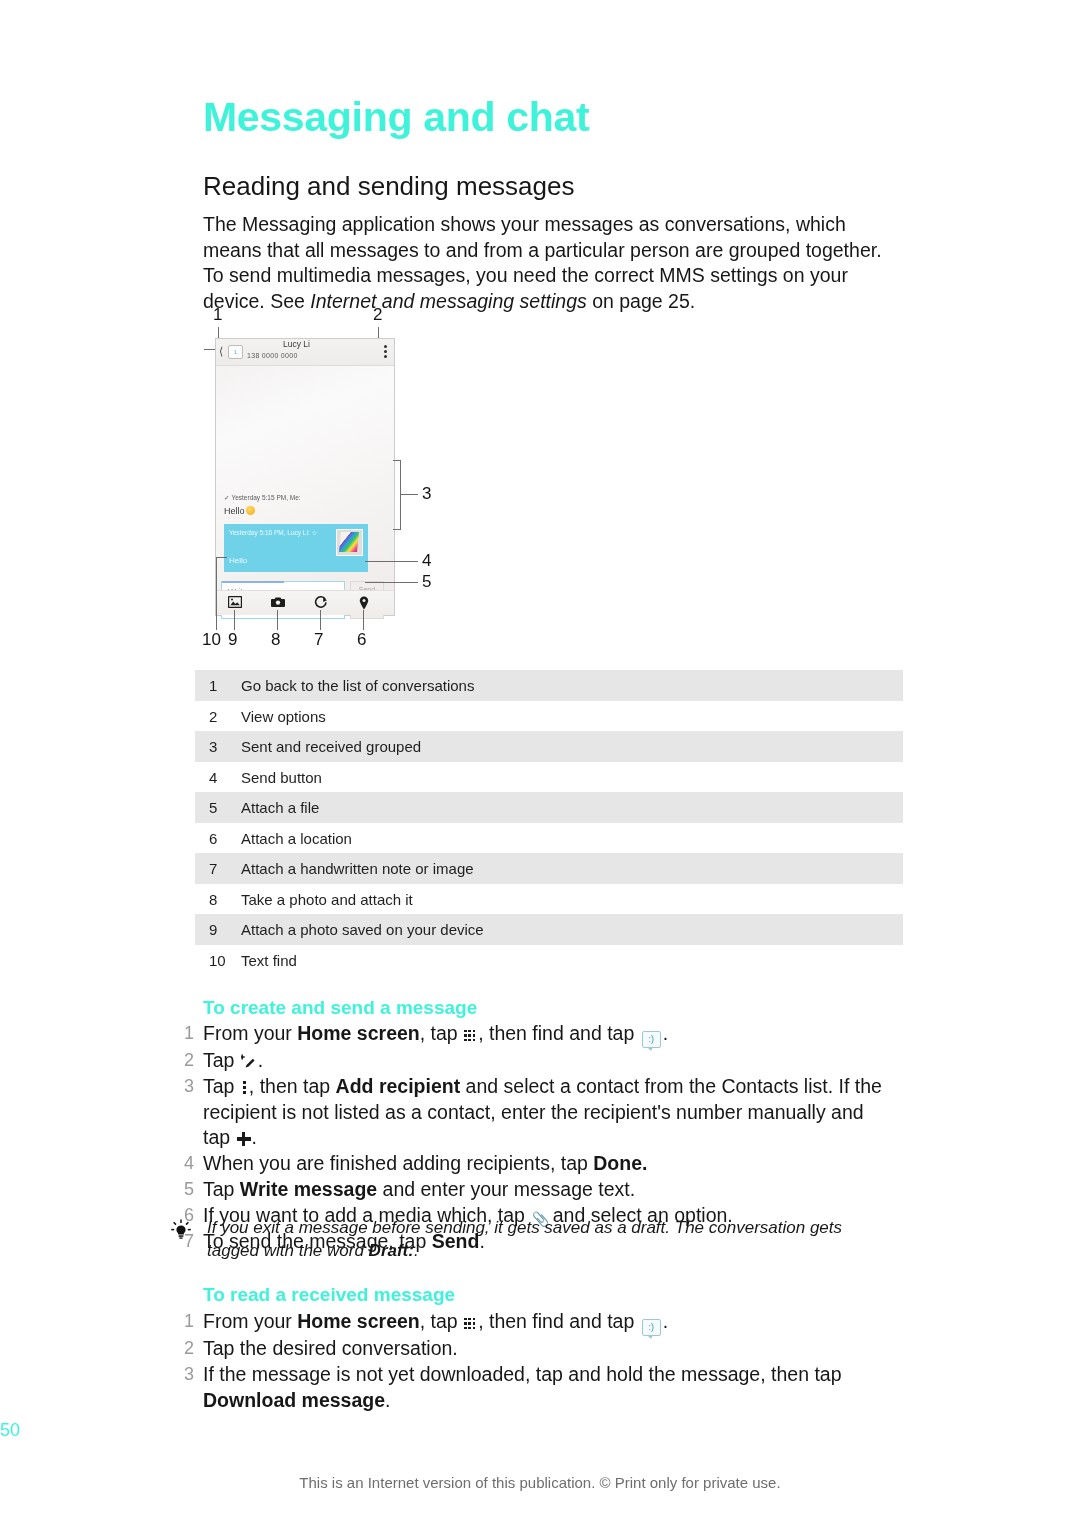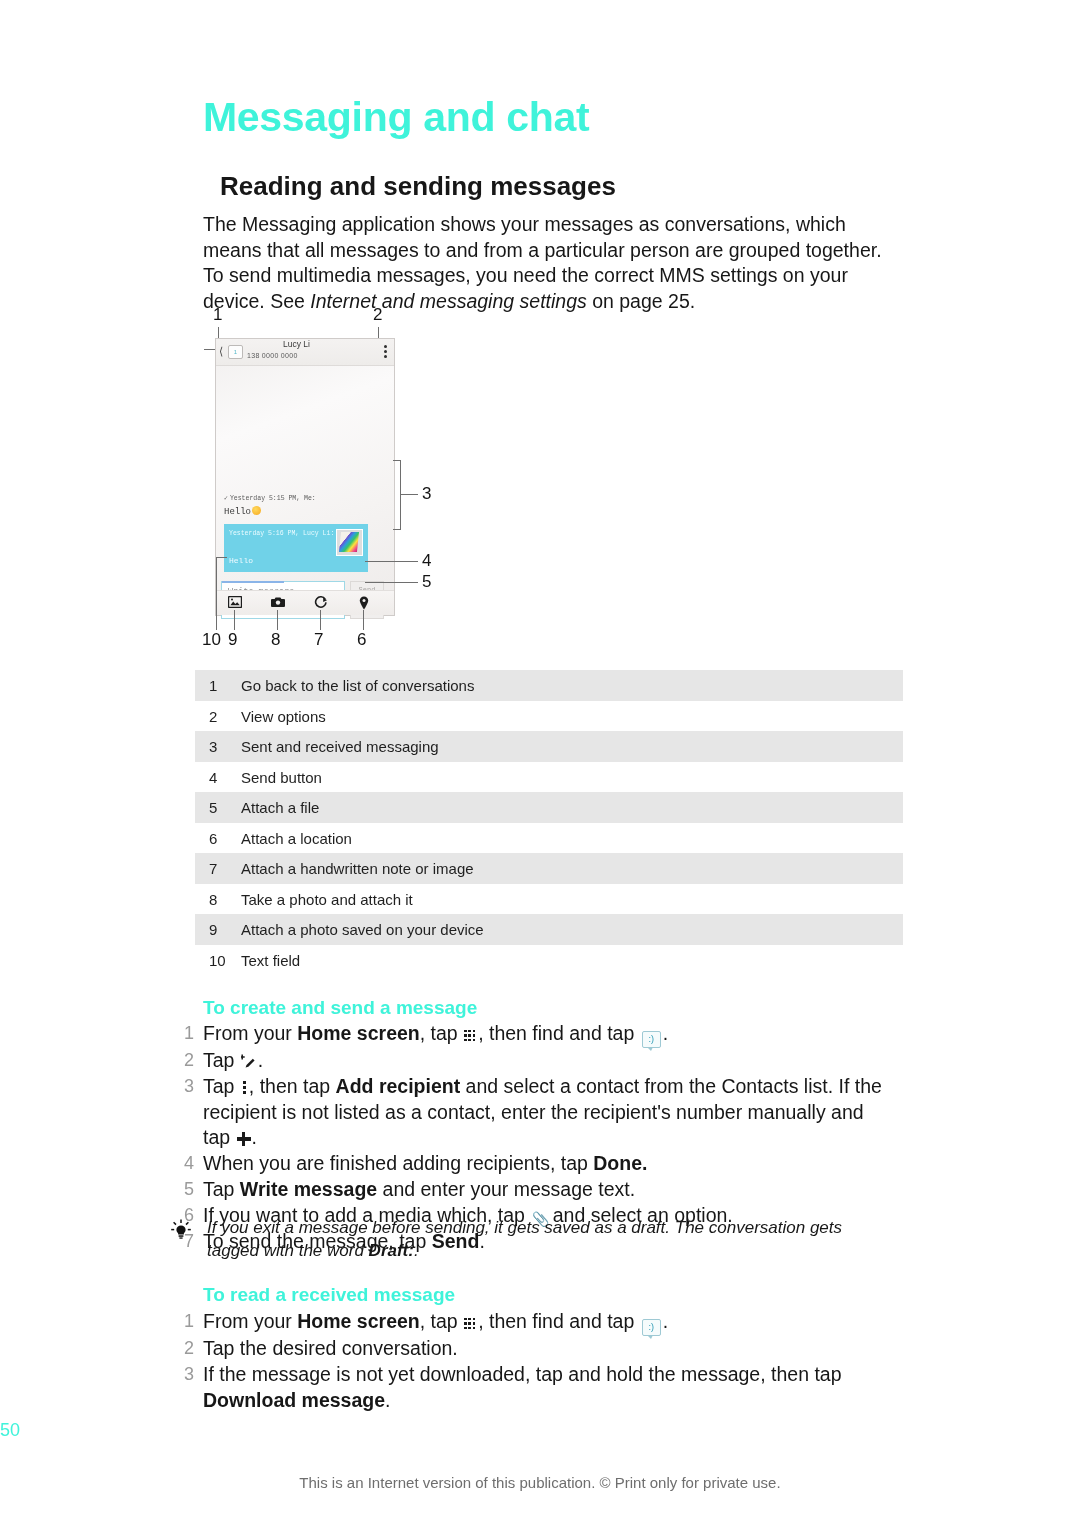--- a/index.html
+++ b/index.html
@@ -31,24 +31,23 @@
     font-weight: bold;
     color: #3ff3da;
     letter-spacing: -0.3px;
     line-height: 1;
   }
   .h2 {
     position: absolute;
     left: 203px;
     top: 172px;
     font-size: 26px;
-    font-weight: bold;
+    font-weight: normal;
     color: #171717;
     line-height: 1.1;
-    margin-left: 17px;
   }
   .intro {
     position: absolute;
     left: 203px;
     top: 212px;
     width: 690px;
     font-size: 19.5px;
     line-height: 25.5px;
     color: #171717;
   }
@@ -117,21 +116,21 @@
   }
   .ph-more i {
     display: block;
     width: 3px; height: 3px;
     background: #2f2f2f;
     margin-bottom: 2px;
     border-radius: 50%;
   }
   .ph-body {
     position: absolute;
-    top: 27px; left: 0; right: 0; bottom: 0; font-family: Liberation Mono, monospace;
+    top: 27px; left: 0; right: 0; bottom: 0;
   }
   .msg-out-meta {
     position: absolute;
     left: 8px; top: 128px;
     font-size: 6.5px;
     color: #5b5b5b;
     white-space: nowrap;
   }
   .msg-out-check {
     color: #4a4a4a;
@@ -547,21 +546,21 @@
     <div class="lrow alt">
         <span class="lnum">1</span>
         <span class="ltxt">Go back to the list of conversations</span>
       </div>
     <div class="lrow">
         <span class="lnum">2</span>
         <span class="ltxt">View options</span>
       </div>
     <div class="lrow alt">
         <span class="lnum">3</span>
-        <span class="ltxt">Sent and received messaging</span>
+        <span class="ltxt">Sent and received grouped</span>
       </div>
     <div class="lrow">
         <span class="lnum">4</span>
         <span class="ltxt">Send button</span>
       </div>
     <div class="lrow alt">
         <span class="lnum">5</span>
         <span class="ltxt">Attach a file</span>
       </div>
     <div class="lrow">
@@ -575,21 +574,21 @@
     <div class="lrow">
         <span class="lnum">8</span>
         <span class="ltxt">Take a photo and attach it</span>
       </div>
     <div class="lrow alt">
         <span class="lnum">9</span>
         <span class="ltxt">Attach a photo saved on your device</span>
       </div>
     <div class="lrow">
         <span class="lnum">10</span>
-        <span class="ltxt">Text field</span>
+        <span class="ltxt">Text find</span>
       </div>
   </div>
 
   <div class="sub" style="top:997px;">To create and send a message</div>
 
   <div class="steps" style="top:1021px;">
     <div class="step">
       <span class="n">1</span><span>From your </span><b>Home screen</b><span>, tap </span><span class="inline-icon ic-grid"><i style="left:0;top:1px"></i><i style="left:4.3px;top:1px"></i><i style="left:8.6px;top:1px"></i><i style="left:0;top:5.3px"></i><i style="left:4.3px;top:5.3px"></i><i style="left:8.6px;top:5.3px"></i><i style="left:0;top:9.6px"></i><i style="left:4.3px;top:9.6px"></i><i style="left:8.6px;top:9.6px"></i></span><span>, then find and tap </span><span class="inline-icon ic-msg">:)</span><span>.</span>
     </div>
     <div class="step">

